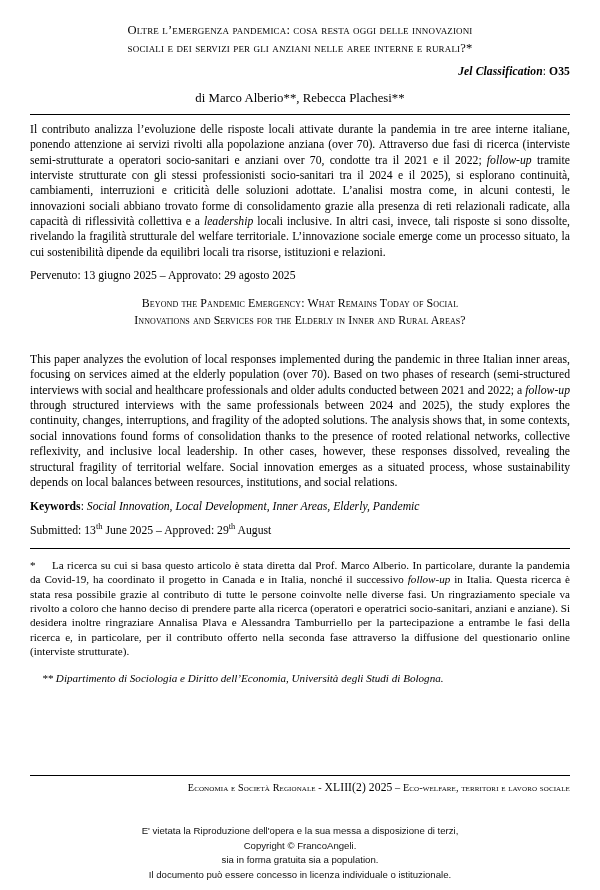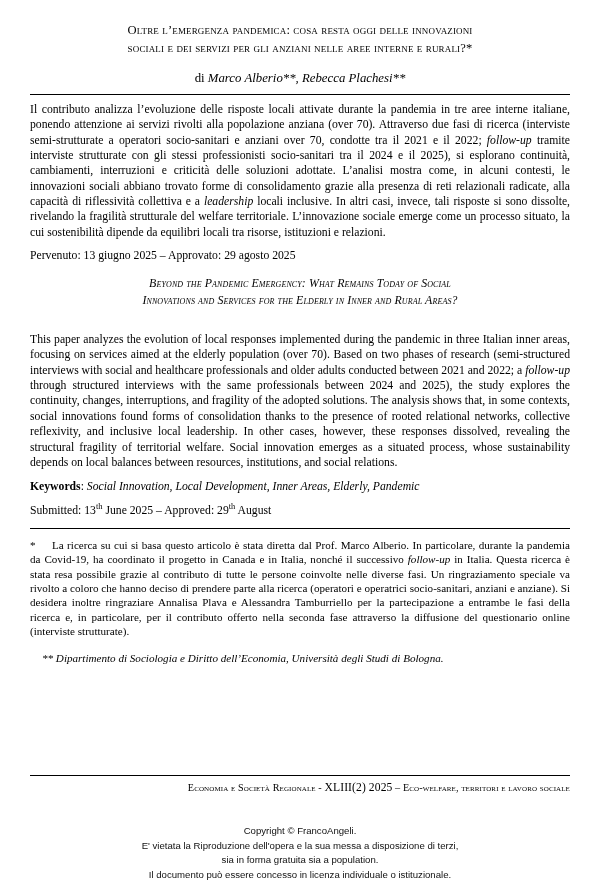--- a/index.html
+++ b/index.html
@@ -45,21 +45,20 @@
   .jel-value {
     font-weight: bold;
   }
   .authors {
     text-align: center;
     font-size: 12.8px;
     margin-top: 13px;
     margin-bottom: 8px;
   }
   .authors .names {
-    font-style: italic;
   }
 
   
   .rule {
     border: 0;
     border-top: 1px solid #000;
     margin: 0;
     height: 0;
   }
   .rule-abstract-top { margin-top: 3px; }
@@ -86,21 +85,20 @@
     font-size: 11.7px;
     margin: 9px 0 0 0;
   }
   .en-title {
     text-align: center;
     font-variant: small-caps;
     font-size: 11.9px;
     line-height: 1.42;
     margin: 13px 14px 0 14px;
     letter-spacing: 0.1px;
-    font-style: italic;
   }
   .abs.en { margin-top: 23px; }
   sup { font-size: 0.72em; vertical-align: super; line-height: 0; }
 
   
   .footnote-zone {
     margin-top: 11px;
   }
   .fn-rule {
     border-top: 1px solid #000;
@@ -172,20 +170,23 @@
 </head>
 <body>
 
 <div class="page">
 
   <div class="title">
     <div>Oltre l’emergenza pandemica: cosa resta oggi delle innovazioni</div>
     <div>sociali e dei servizi per gli anziani nelle aree interne e rurali?*</div>
   </div>
 
+  <div class="jel-line">
+    <span class="jel-label">Jel Classification</span><span>: </span><span class="jel-value">O35</span>
+  </div>
 
   <div class="authors">
     <span>di </span><span class="names">Marco Alberio**, Rebecca Plachesi**</span>
   </div>
 
   <hr class="rule rule-abstract-top">
 
   <p class="abs it"><span>Il contributo analizza l’evoluzione delle risposte locali attivate durante la pandemia in tre aree interne italiane, ponendo attenzione ai servizi rivolti alla popolazione anziana (over 70). Attraverso due fasi di ricerca (interviste semi-strutturate a operatori socio-sanitari e anziani over 70, condotte tra il 2021 e il 2022; </span><i>follow-up</i><span> tramite interviste strutturate con gli stessi professionisti socio-sanitari tra il 2024 e il 2025), si esplorano continuità, cambiamenti, interruzioni e criticità delle soluzioni adottate. L’analisi mostra come, in alcuni contesti, le innovazioni sociali abbiano trovato forme di consolidamento grazie alla presenza di reti relazionali radicate, alla capacità di riflessività collettiva e a </span><i>leadership</i><span> locali inclusive. In altri casi, invece, tali risposte si sono dissolte, rivelando la fragilità strutturale del welfare territoriale. L’innovazione sociale emerge come un processo situato, la cui sostenibilità dipende da equilibri locali tra risorse, istituzioni e relazioni.</span></p>
 
 
@@ -212,17 +213,17 @@
   </div>
 
   <div class="journal">
     <div class="journal-rule"></div>
     <div class="journal-line1"><span>Economia e Società Regionale</span><span> - </span><span class="vol">XLIII(2) 2025</span><span> – </span><span>Eco-welfare, territori e lavoro sociale</span></div>
   </div>
 
 </div>
 
 <div class="copyright">
+  <div>E' vietata la Riproduzione dell'opera e la sua messa a disposizione di terzi,</div>
   <div>Copyright © FrancoAngeli.</div>
-  <div>E' vietata la Riproduzione dell'opera e la sua messa a disposizione di terzi,</div>
   <div>sia in forma gratuita sia a population.</div>
   <div>Il documento può essere concesso in licenza individuale o istituzionale.</div>
 </div>
 
 </body></html>

